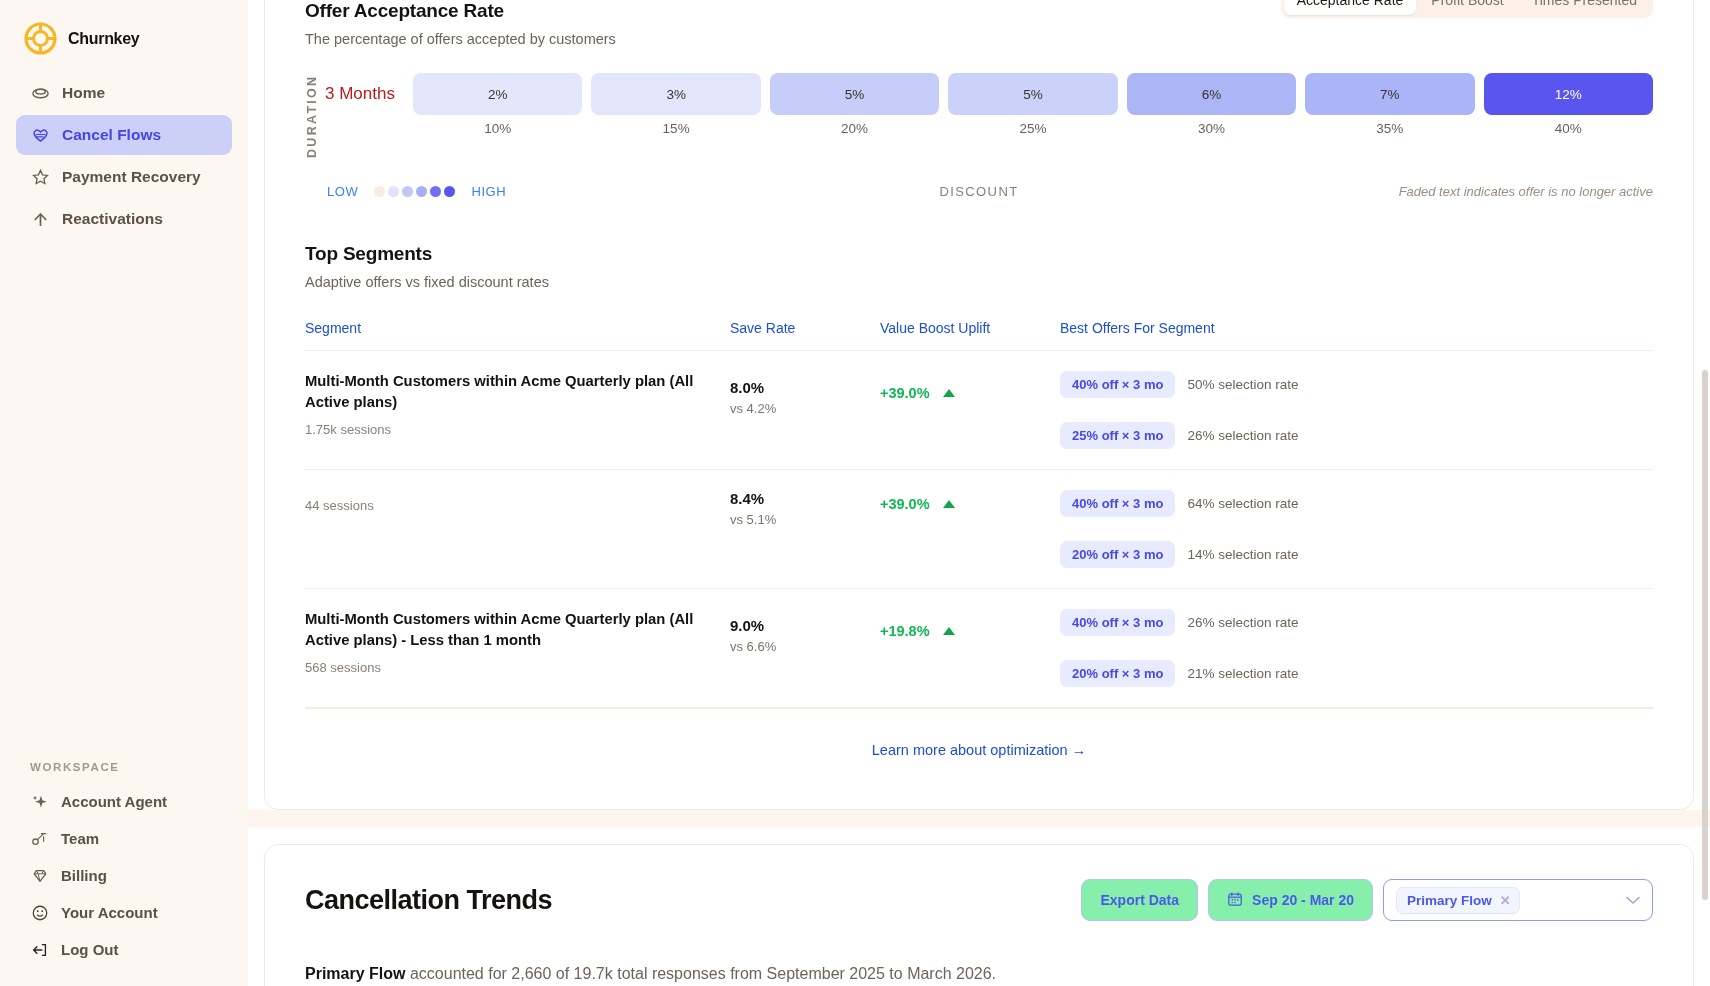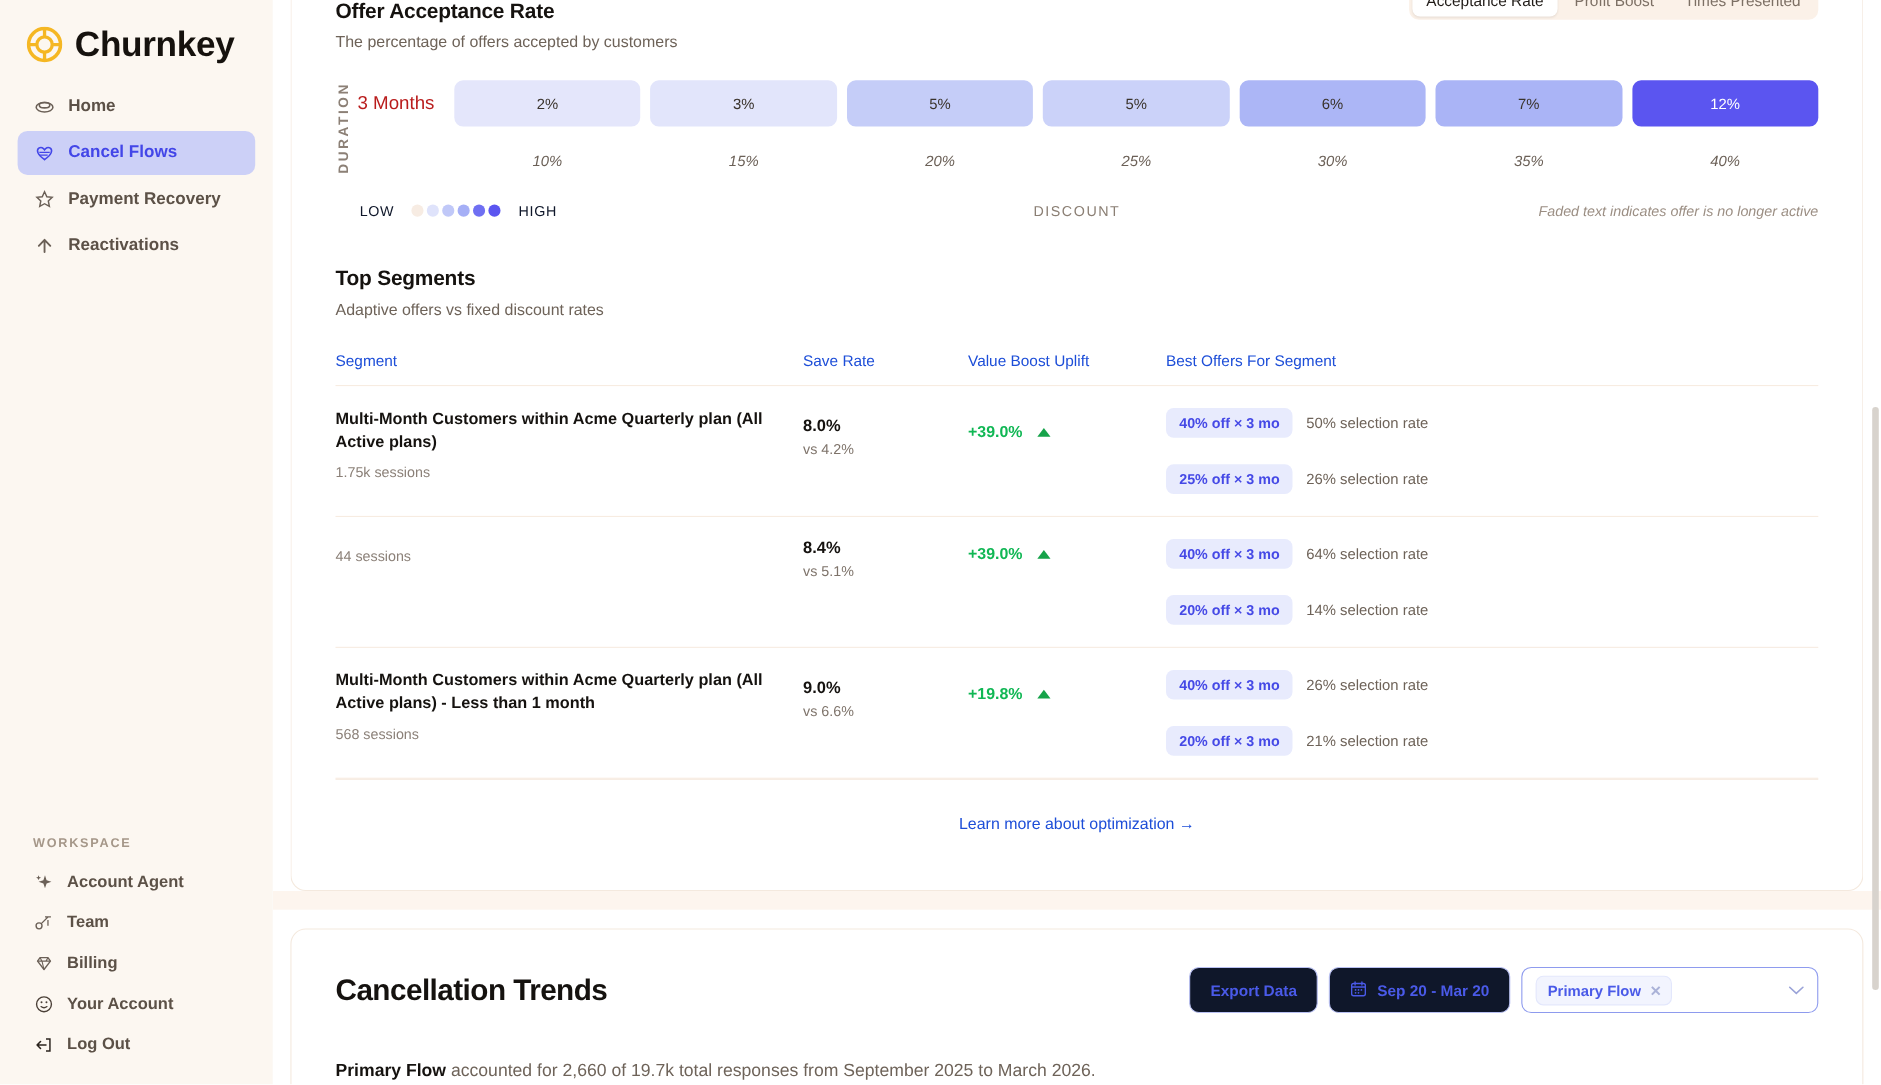--- a/index.html
+++ b/index.html
@@ -14,21 +14,21 @@
   
   .sidebar {
     width: 248px; height: 986px;
     background: #fcf7f1;
     flex: 0 0 248px;
     position: relative;
     padding: 0 16px;
   }
   .brand { display: flex; align-items: center; gap: 11px; padding: 22px 0 18px 8px; }
   .brand-mark { width: 33px; height: 33px; flex: 0 0 33px; }
-  .brand-name { font-size: 32px; font-weight: 700; color: #16120e; letter-spacing: -0.3px; }
+  .brand-name { font-size: 16px; font-weight: 700; color: #16120e; letter-spacing: -0.3px; }
 
   .nav-item {
     display: flex; align-items: center; gap: 12px;
     height: 40px; padding: 0 14px; border-radius: 9px;
     color: #5c5147; font-size: 15.5px; font-weight: 600;
     margin-bottom: 2px; cursor: pointer;
   }
   .nav-item .ico { width: 20px; height: 20px; display: flex; align-items: center; justify-content: center; flex: 0 0 20px; }
   .nav-item.active { background: #ccd0f7; color: #4346e8; }
 
@@ -78,25 +78,25 @@
   .heat-body { flex: 1; }
   .heat-row { display: flex; align-items: center; gap: 10px; }
   .row-head { width: 78px; font-size: 17px; color: #b91c1c; flex: 0 0 78px; }
   .cells { flex: 1; display: flex; gap: 9px; }
   .cell {
     flex: 1; height: 42px; border-radius: 8px;
     display: flex; align-items: center; justify-content: center;
     font-size: 13.5px; color: #3a332c; cursor: pointer;
   }
   .cell.last { color: #ffffff; }
-  .xaxis { display: flex; gap: 9px; margin-left: 88px; margin-top: 24px; font-style: italic; }
+  .xaxis { display: flex; gap: 9px; margin-left: 88px; margin-top: 6px; }
   .xtick { flex: 1; text-align: center; font-size: 13.5px; color: #6b6057; }
 
   .legend-row { display: flex; align-items: center; margin-top: 25px; padding-left: 22px; position: relative; }
-  .legend { display: flex; align-items: center; gap: 16px; font-size: 13px; color: #0f172a; letter-spacing: .6px; }
+  .legend { display: flex; align-items: center; gap: 16px; font-size: 13px; color: #3b82f6; letter-spacing: .6px; }
   .swatches { display: flex; gap: 3px; }
   .sw { width: 11px; height: 11px; border-radius: 50%; }
   .disc-label {
     position: absolute; left: 0; right: 0; text-align: center;
     font-size: 13px; letter-spacing: 1.4px; color: #8b7f74; font-weight: 500;
   }
   .faded-note { margin-left: auto; font-size: 13px; font-style: italic; color: #9b8e83; z-index: 2; }
 
   
   .seg-sec { padding: 44px 40px 0 40px; }
@@ -126,21 +126,21 @@
 
   .learn-row { text-align: center; padding: 32px 0 26px 0; }
   .learn-link { font-size: 14.5px; color: #1d4ed8; cursor: pointer; }
 
   
   .trend-card { margin-top: 17px; padding: 34px 40px 0 40px; position: relative; }
   .trend-head { display: flex; align-items: center; }
   .trend-title { font-size: 27px; font-weight: 700; color: #15120f; letter-spacing: -0.5px; }
   .trend-ctrls { margin-left: auto; display: flex; gap: 10px; align-items: center; }
   .btn-out {
-    border: 1px solid #b9c0f2; border-radius: 9px; background: #0f172a;
+    border: 1px solid #b9c0f2; border-radius: 9px; background: #86efac;
     color: #4a5ae8; font-size: 14px; font-weight: 600;
     height: 42px; display: flex; align-items: center; gap: 9px; padding: 0 18px; cursor: pointer;
   }
   .flow-select {
     border: 1px solid #8e9bee; border-radius: 9px; background: #fff;
     height: 42px; width: 270px; display: flex; align-items: center;
     padding: 0 12px; cursor: pointer;
   }
   .chipf {
     background: #f2f4fe; color: #4a5ae8; font-size: 13.5px; font-weight: 600;

